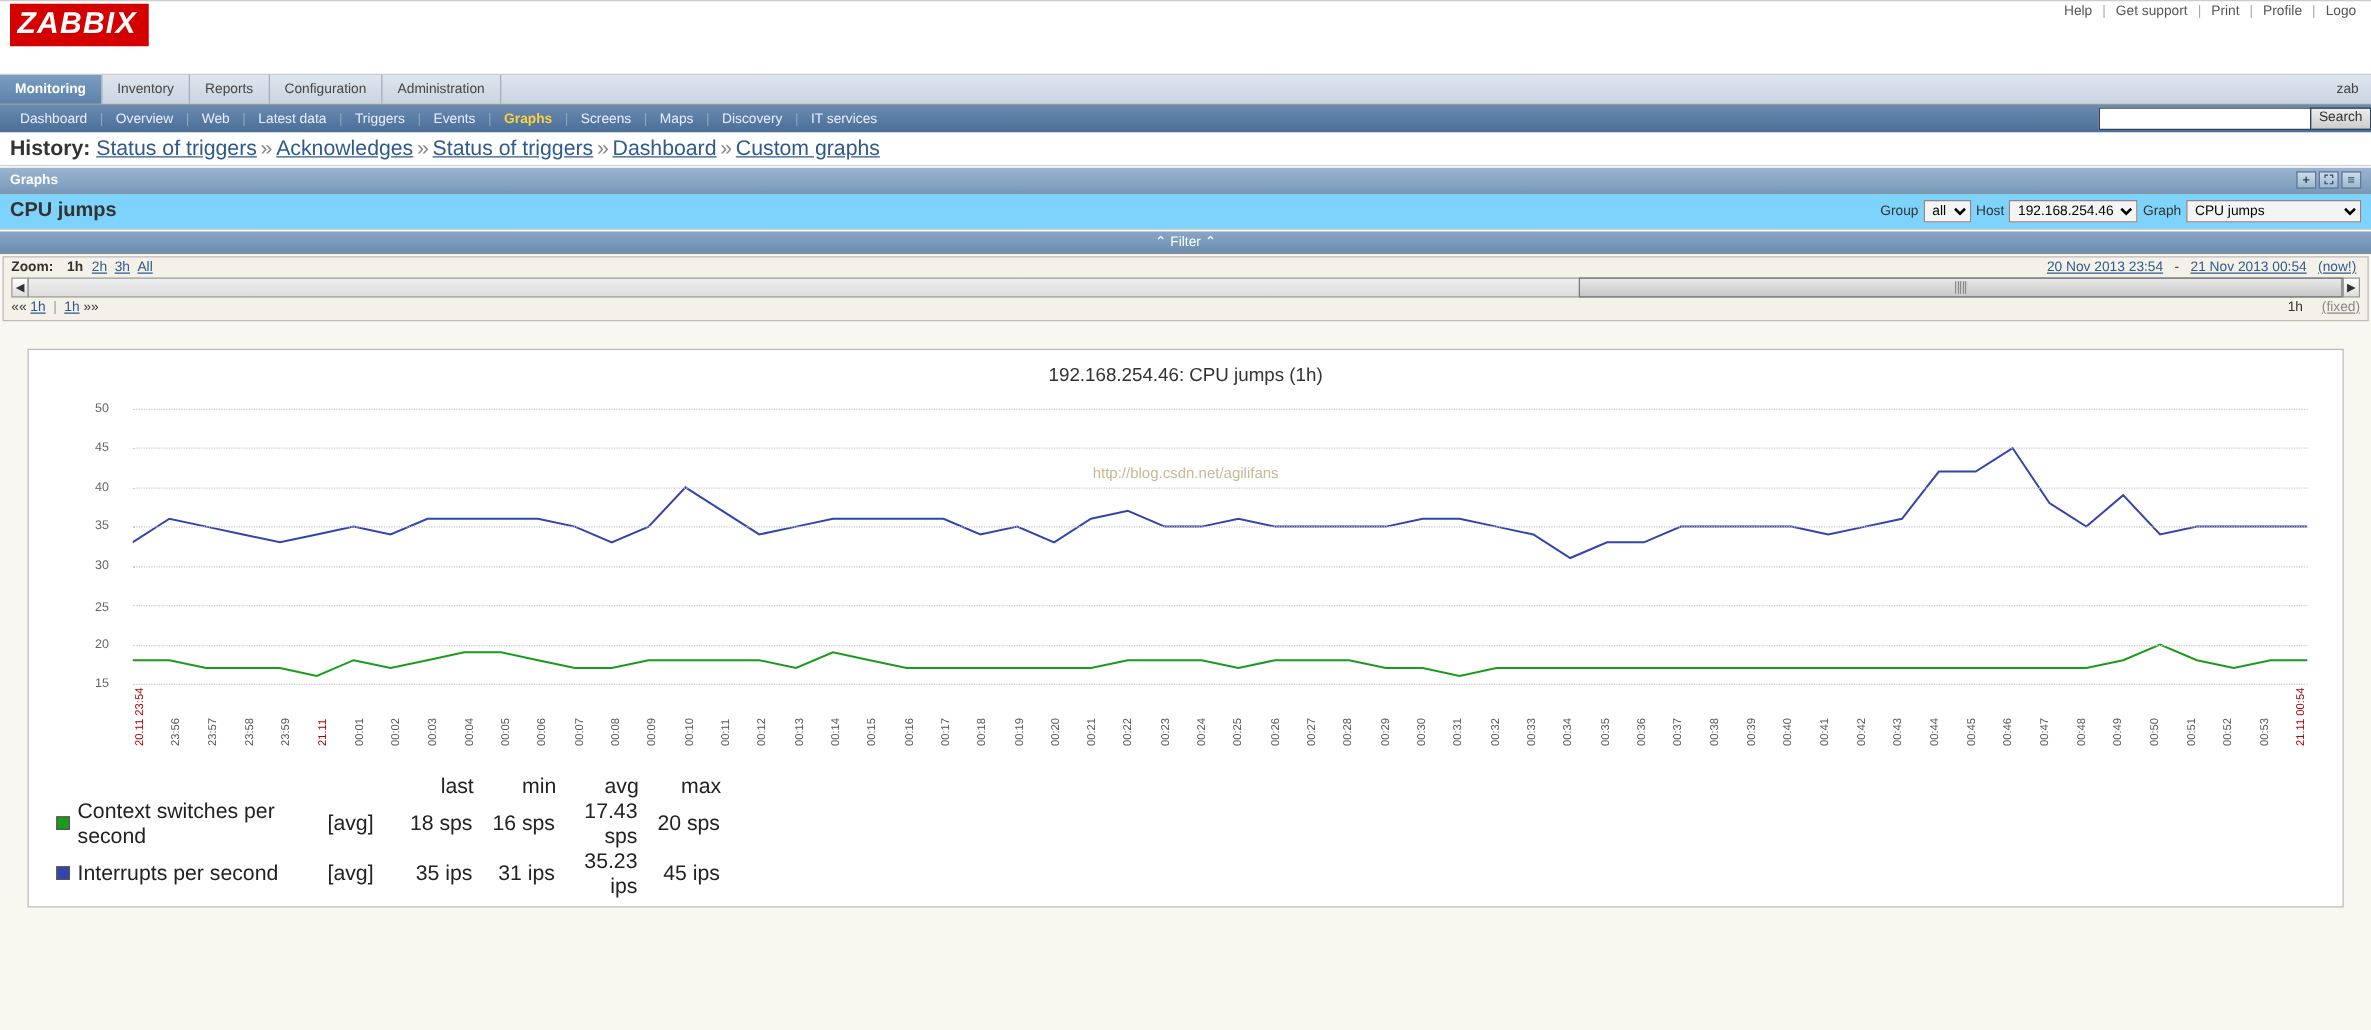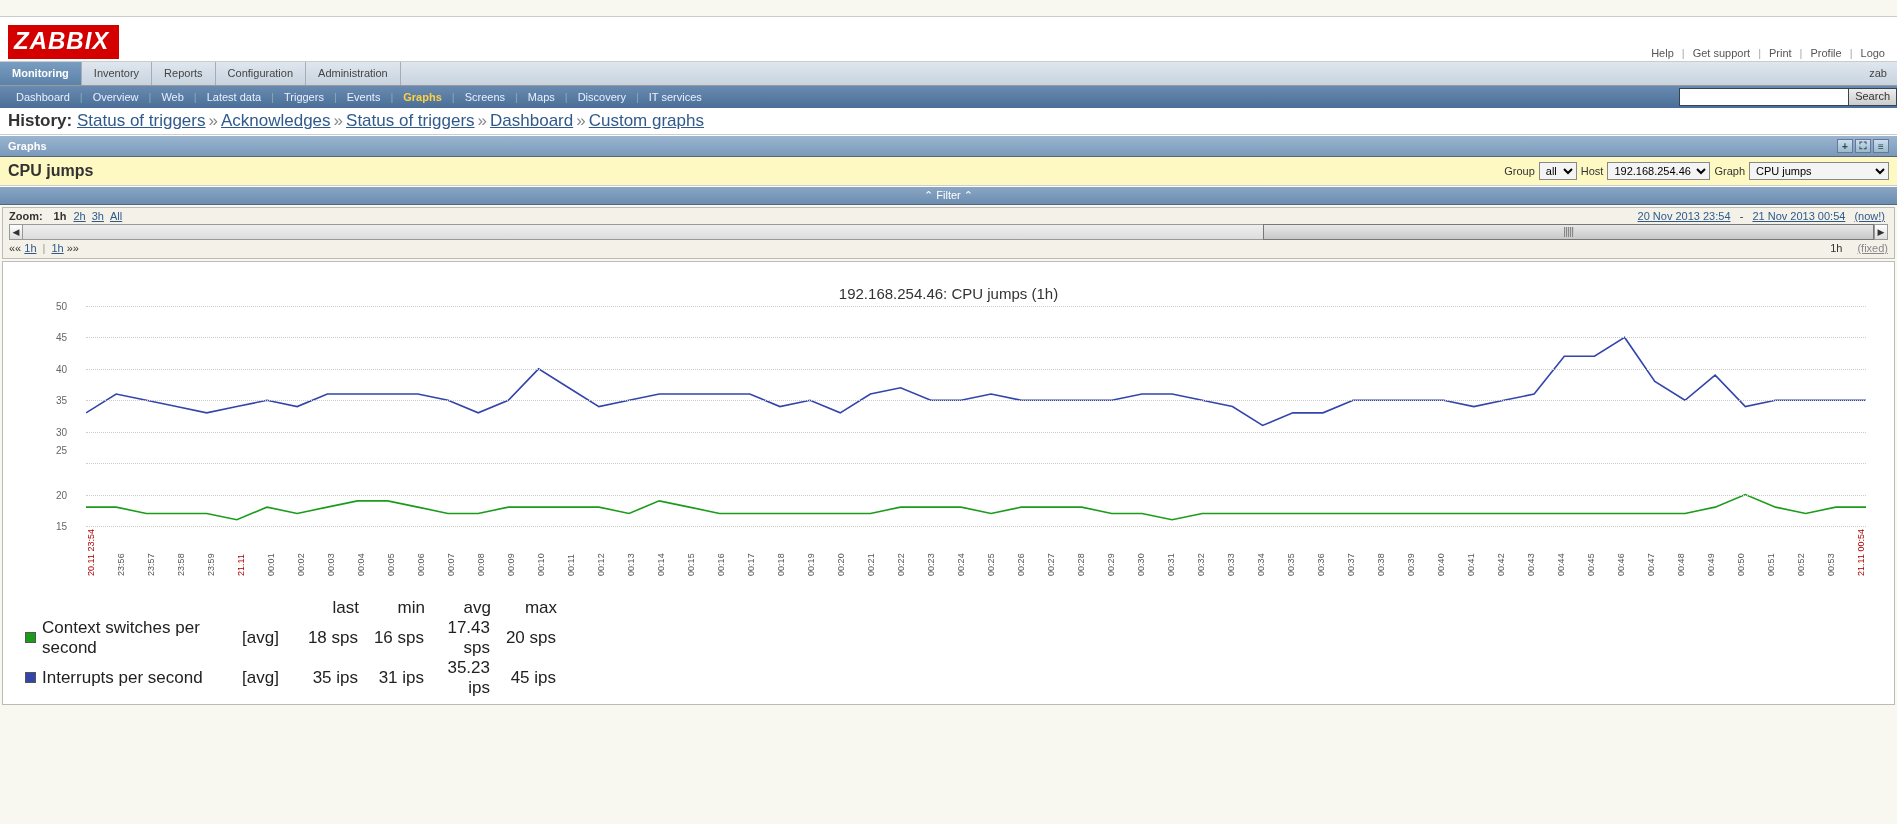--- a/index.html
+++ b/index.html
@@ -1,17 +1,17 @@
 <!DOCTYPE html>
 <html><head>
 <meta charset="utf-8">
 <style>
 * { margin: 0; padding: 0; box-sizing: border-box; font-family: Verdana, Arial, sans-serif; }
 body { background: #f8f7f0; font-size: 11px; color: #333; }
-.topbar { background: #fff; border-top: 1px solid #ccc; border-bottom: 1px solid #ccc; display: flex; align-items: flex-end; padding: 2px 8px; height: 46px; margin-top: 16px; }
+.topbar { background: #fff; border-top: 1px solid #ccc; border-bottom: 1px solid #ccc; display: flex; align-items: flex-start; padding: 2px 8px; height: 60px; }
 .logo { background: #d40000; color: #fff; font-size: 24px; font-weight: bold; font-style: italic; padding: 2px 10px 4px 6px; letter-spacing: 1px; }
 .top-links { margin-left: auto; color: #555; }
 .top-links span { padding: 0 4px; cursor: pointer; }
 .top-links .sep { color: #aaa; cursor: default; }
 
 .main-tabs { background: linear-gradient(#dfe6ee,#c8d4e0); border-bottom: 1px solid #999; display: flex; align-items: stretch; height: 24px; }
 .main-tabs .tab { padding: 5px 12px; color: #444; border-right: 1px solid #aab; cursor: pointer; font-size: 11px; }
 .main-tabs .tab.active { background: linear-gradient(#7a9dc0,#5c82aa); color: #fff; font-weight: bold; }
 .main-tabs .right-text { margin-left: auto; padding: 5px 10px; color: #444; }
 
@@ -24,21 +24,21 @@
 .sub-tabs .search-btn { background: linear-gradient(#eee,#ccc); border: 1px solid #345; padding: 1px 6px; font-size: 11px; cursor: pointer; margin-left: -1px; }
 
 .history-bar { background: #fff; border-bottom: 1px solid #ccc; padding: 3px 8px; font-size: 17px; color: #333; }
 .history-bar a { color: #2f5a8c; text-decoration: underline; cursor: pointer; }
 .history-bar .chev { color: #888; padding: 0 3px; }
 
 .section-bar { background: linear-gradient(#9ab5d0,#7a99ba); color: #fff; font-weight: bold; padding: 3px 8px; font-size: 11px; border-top: 1px solid #fff; border-bottom: 1px solid #567; display: flex; align-items: center; }
 .section-bar .sb-right { margin-left: auto; display: flex; gap: 2px; }
 .sb-icon { width: 16px; height: 14px; background: linear-gradient(#cde,#9bc); border: 1px solid #679; cursor: pointer; display: flex; align-items: center; justify-content: center; font-size: 10px; color: #345; }
 
-.title-bar { background: #fef9c3; border-bottom: 1px solid #ccc; padding: 5px 8px; display: flex; align-items: center; }
+.title-bar { background: #7dd3fc; border-bottom: 1px solid #ccc; padding: 5px 8px; display: flex; align-items: center; }
 .title-bar .pg-title { font-size: 16px; font-weight: bold; color: #333; }
 .title-bar .selectors { margin-left: auto; display: flex; align-items: center; gap: 4px; font-size: 11px; }
 .title-bar select { font-size: 11px; border: 1px solid #888; background: #f4f4f4; padding: 1px 2px; }
 
 .filter-bar { background: linear-gradient(#8aa6c4,#6c8db0); text-align: center; color: #fff; font-size: 11px; padding: 2px; border-top: 1px solid #fff; border-bottom: 1px solid #567; cursor: pointer; }
 
 .timeline-wrap { background: #f4f1e8; border: 1px solid #bbb; margin: 2px; padding: 2px 6px 4px 6px; }
 .zoom-row { display: flex; align-items: center; font-size: 11px; color: #333; }
 .zoom-row b { margin-right: 11px; }
 .zoom-row .zcur { font-weight: bold; margin-right: 4px; }
@@ -49,21 +49,21 @@
 .slider-row .arrow { width: 14px; height: 16px; background: linear-gradient(#fff,#ddd); border: 1px solid #999; display: flex; align-items: center; justify-content: center; font-size: 9px; cursor: pointer; }
 .slider-row .track { flex: 1; height: 16px; background: linear-gradient(#eee,#ddd); border: 1px solid #999; position: relative; margin: 0 -1px; }
 .slider-row .handle { position: absolute; right: 0; top: -1px; width: 33%; height: 16px; background: linear-gradient(#e8e8e8,#c8c8c8); border: 1px solid #777; cursor: grab; display: flex; align-items: center; justify-content: center; }
 .slider-row .grip { width: 10px; height: 10px; background: repeating-linear-gradient(90deg,#888,#888 1px,#ccc 1px,#ccc 2px); }
 .nav-row { display: flex; align-items: center; font-size: 11px; color: #333; padding-top: 2px; }
 .nav-row a { color: #2f5a8c; text-decoration: underline; cursor: pointer; }
 .nav-row .nsep { color: #999; padding: 0 6px; }
 .nav-row .right { margin-left: auto; }
 .nav-row .fixed { color: #888; text-decoration: underline; margin-left: 12px; cursor: pointer; }
 
-.graph-container { background: #fff; border: 1px solid #bbb; margin: 2px; padding: 23px 8px 6px 8px; }
+.graph-container { background: #fff; border: 1px solid #bbb; margin: 22px; padding: 12px 8px 6px 8px; }
 .graph-title { text-align: center; font-size: 15px; color: #333; margin-bottom: 4px; font-family: Arial, sans-serif; }
 .watermark { text-align: center; color: #c8b898; font-size: 12px; position: relative; top: 58px; z-index: 1; }
 .plot-area { position: relative; margin-left: 75px; margin-right: 20px; height: 220px; }
 .grid-line { position: absolute; left: 0; right: 0; border-top: 1px dotted #ccc; }
 .y-label { position: absolute; left: -30px; font-size: 10px; color: #666; transform: translateY(-50%); }
 svg.lines { position: absolute; inset: 0; width: 100%; height: 100%; }
 .x-axis { margin-left: 75px; margin-right: 20px; display: flex; justify-content: space-between; margin-top: 3px; }
 .x-tick { writing-mode: vertical-rl; transform: rotate(180deg); font-size: 9px; color: #555; white-space: nowrap; }
 .x-tick.red { color: #a00; }
 .legend { margin-top: 22px; margin-left: 14px; font-size: 17px; font-family: Arial, sans-serif; color: #222; }
@@ -178,31 +178,32 @@
     <span>&nbsp;»»</span>
     <div class="right">
       <span>1h</span>
       <span class="fixed">(fixed)</span>
     </div>
   </div>
 </div>
 
 <div class="graph-container">
   <div class="graph-title">192.168.254.46: CPU jumps (1h)</div>
+  <div class="watermark">http://blog.csdn.net/agilifans</div>
   <div class="plot-area" id="plot-area">
     <svg class="lines" id="chart-svg" preserveAspectRatio="none" viewBox="0 0 1000 220">
         <polyline points="0,201.14285714285714 16.949152542372882,201.14285714285714 33.898305084745765,207.42857142857142 50.84745762711865,207.42857142857142 67.79661016949153,207.42857142857142 84.7457627118644,213.71428571428572 101.6949152542373,201.14285714285714 118.64406779661017,207.42857142857142 135.59322033898306,201.14285714285714 152.54237288135593,194.85714285714286 169.4915254237288,194.85714285714286 186.4406779661017,201.14285714285714 203.3898305084746,207.42857142857142 220.33898305084745,207.42857142857142 237.28813559322035,201.14285714285714 254.23728813559322,201.14285714285714 271.1864406779661,201.14285714285714 288.135593220339,201.14285714285714 305.08474576271186,207.42857142857142 322.03389830508473,194.85714285714286 338.9830508474576,201.14285714285714 355.9322033898305,207.42857142857142 372.8813559322034,207.42857142857142 389.8305084745763,207.42857142857142 406.7796610169492,207.42857142857142 423.728813559322,207.42857142857142 440.6779661016949,207.42857142857142 457.6271186440678,201.14285714285714 474.5762711864407,201.14285714285714 491.52542372881356,201.14285714285714 508.47457627118644,207.42857142857142 525.4237288135594,201.14285714285714 542.3728813559322,201.14285714285714 559.322033898305,201.14285714285714 576.271186440678,207.42857142857142 593.2203389830509,207.42857142857142 610.1694915254237,213.71428571428572 627.1186440677966,207.42857142857142 644.0677966101695,207.42857142857142 661.0169491525423,207.42857142857142 677.9661016949152,207.42857142857142 694.9152542372882,207.42857142857142 711.864406779661,207.42857142857142 728.8135593220338,207.42857142857142 745.7627118644068,207.42857142857142 762.7118644067797,207.42857142857142 779.6610169491526,207.42857142857142 796.6101694915254,207.42857142857142 813.5593220338984,207.42857142857142 830.5084745762712,207.42857142857142 847.457627118644,207.42857142857142 864.406779661017,207.42857142857142 881.3559322033898,207.42857142857142 898.3050847457628,207.42857142857142 915.2542372881356,201.14285714285714 932.2033898305084,188.57142857142858 949.1525423728814,201.14285714285714 966.1016949152543,207.42857142857142 983.0508474576271,201.14285714285714 1000,201.14285714285714" fill="none" stroke="#1a9c1a" stroke-width="1.6" vector-effect="non-scaling-stroke"></polyline>
         <polyline points="0,106.85714285714286 16.949152542372882,88 33.898305084745765,94.28571428571429 50.84745762711865,100.57142857142858 67.79661016949153,106.85714285714286 84.7457627118644,100.57142857142858 101.6949152542373,94.28571428571429 118.64406779661017,100.57142857142858 135.59322033898306,88 152.54237288135593,88 169.4915254237288,88 186.4406779661017,88 203.3898305084746,94.28571428571429 220.33898305084745,106.85714285714286 237.28813559322035,94.28571428571429 254.23728813559322,62.85714285714286 271.1864406779661,81.71428571428572 288.135593220339,100.57142857142858 305.08474576271186,94.28571428571429 322.03389830508473,88 338.9830508474576,88 355.9322033898305,88 372.8813559322034,88 389.8305084745763,100.57142857142858 406.7796610169492,94.28571428571429 423.728813559322,106.85714285714286 440.6779661016949,88 457.6271186440678,81.71428571428572 474.5762711864407,94.28571428571429 491.52542372881356,94.28571428571429 508.47457627118644,88 525.4237288135594,94.28571428571429 542.3728813559322,94.28571428571429 559.322033898305,94.28571428571429 576.271186440678,94.28571428571429 593.2203389830509,88 610.1694915254237,88 627.1186440677966,94.28571428571429 644.0677966101695,100.57142857142858 661.0169491525423,119.42857142857143 677.9661016949152,106.85714285714286 694.9152542372882,106.85714285714286 711.864406779661,94.28571428571429 728.8135593220338,94.28571428571429 745.7627118644068,94.28571428571429 762.7118644067797,94.28571428571429 779.6610169491526,100.57142857142858 796.6101694915254,94.28571428571429 813.5593220338984,88 830.5084745762712,50.28571428571428 847.457627118644,50.28571428571428 864.406779661017,31.428571428571445 881.3559322033898,75.42857142857142 898.3050847457628,94.28571428571429 915.2542372881356,69.14285714285714 932.2033898305084,100.57142857142858 949.1525423728814,94.28571428571429 966.1016949152543,94.28571428571429 983.0508474576271,94.28571428571429 1000,94.28571428571429" fill="none" stroke="#3344aa" stroke-width="1.6" vector-effect="non-scaling-stroke"></polyline>
       </svg>
   <div class="grid-line" style="top: 220px;"></div>
       <div class="y-label" style="top: 220px;">15</div>
       <div class="grid-line" style="top: 188.571px;"></div>
       <div class="y-label" style="top: 188.571px;">20</div>
       <div class="grid-line" style="top: 157.143px;"></div>
-      <div class="y-label" style="top: 144px;">25</div>
+      <div class="y-label" style="top: 159px;">25</div>
       <div class="grid-line" style="top: 125.714px;"></div>
       <div class="y-label" style="top: 125.714px;">30</div>
       <div class="grid-line" style="top: 94.2857px;"></div>
       <div class="y-label" style="top: 94.2857px;">35</div>
       <div class="grid-line" style="top: 62.8571px;"></div>
       <div class="y-label" style="top: 62.8571px;">40</div>
       <div class="grid-line" style="top: 31.4286px;"></div>
       <div class="y-label" style="top: 31.4286px;">45</div>
       <div class="grid-line" style="top: 0px;"></div>
       <div class="y-label" style="top: 0px;">50</div>

